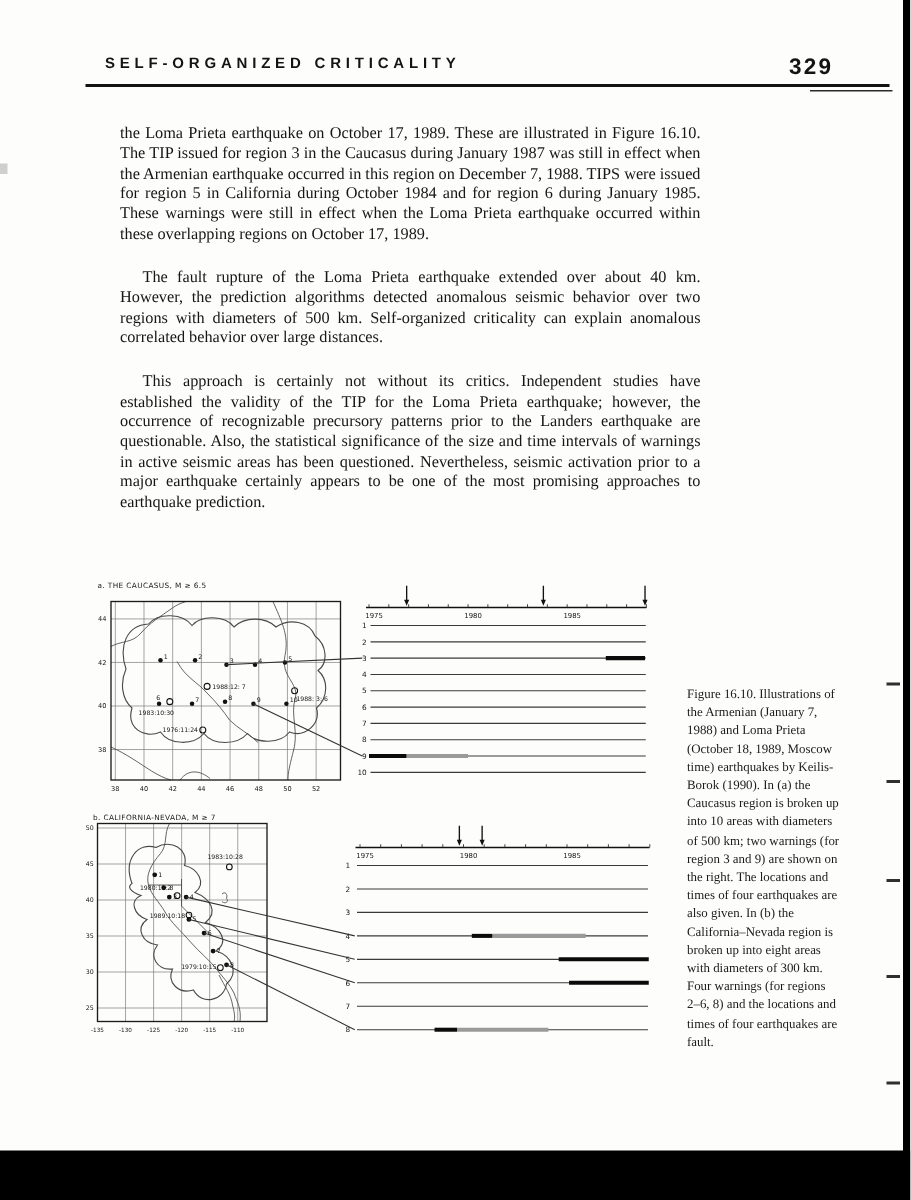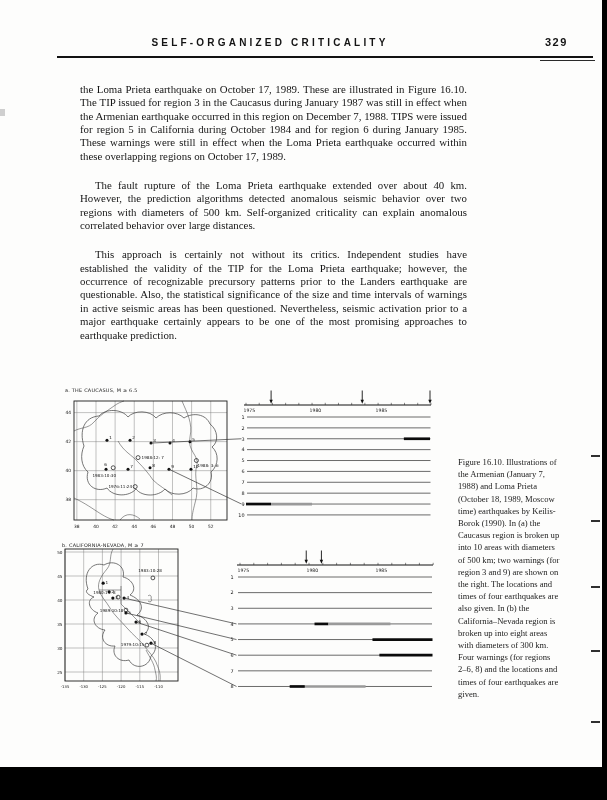--- a/index.html
+++ b/index.html
@@ -1,22 +1,22 @@
 <!DOCTYPE html>
 <html><head>
 <meta charset="utf-8">
 <style>
   html,body{margin:0;padding:0;background:#e9e9e9;}
   .page{position:relative;width:607px;height:800px;background:#fdfdfc;overflow:hidden;
         font-family:"Liberation Serif",serif;color:#141414;}
-  .running-head{position:absolute;left:70px;top:37px;width:400px;text-align:center;
+  .running-head{position:absolute;left:70px;top:37px;width:400px;
         font-family:"Liberation Sans",sans-serif;font-weight:700;font-size:10px;
         letter-spacing:3.2px;color:#141414;white-space:nowrap;}
-  .page-number{position:absolute;left:545px;top:36px;font-family:"Liberation Sans",sans-serif;
-        font-weight:700;font-size:11px;letter-spacing:1.5px;color:#141414;}
+  .page-number{position:absolute;left:526px;top:36px;font-family:"Liberation Sans",sans-serif;
+        font-weight:700;font-size:15px;letter-spacing:1.5px;color:#141414;}
   .rule-main{position:absolute;left:57px;top:56px;width:536px;height:2px;background:#121212;}
   .rule-sub{position:absolute;left:540px;top:60px;width:55px;height:1.3px;background:#2a2a2a;}
   .body-text{position:absolute;left:80px;top:83px;width:387px;font-size:10.85px;
         line-height:13.35px;text-align:justify;color:#161616;}
   .body-text p{margin:0;}
   .body-text p.indent{text-indent:15px;margin-top:16px;}
   .caption{position:absolute;left:458px;top:456px;width:150px;font-size:8.6px;
         line-height:12.2px;color:#1b1b1b;}
   .caption div{white-space:nowrap;}
   .figure-svg{position:absolute;left:0;top:0;width:607px;height:800px;
@@ -317,21 +317,21 @@
       <div>region 3 and 9) are shown on</div>
       <div>the right. The locations and</div>
       <div>times of four earthquakes are</div>
       <div>also given. In (b) the</div>
       <div>California–Nevada region is</div>
       <div>broken up into eight areas</div>
       <div>with diameters of 300 km.</div>
       <div>Four warnings (for regions</div>
       <div>2–6, 8) and the locations and</div>
       <div>times of four earthquakes are</div>
-      <div>given.</div>
+      <div>fault.</div>
     </div>
 
   <div class="smudge"></div>
   <div class="mtick" style="top:455px"></div>
   <div class="mtick" style="top:520px"></div>
   <div class="mtick" style="top:586px"></div>
   <div class="mtick" style="top:650px"></div>
   <div class="mtick" style="top:721px"></div>
   <div class="band-bottom"></div>
   <div class="band-right"></div>

